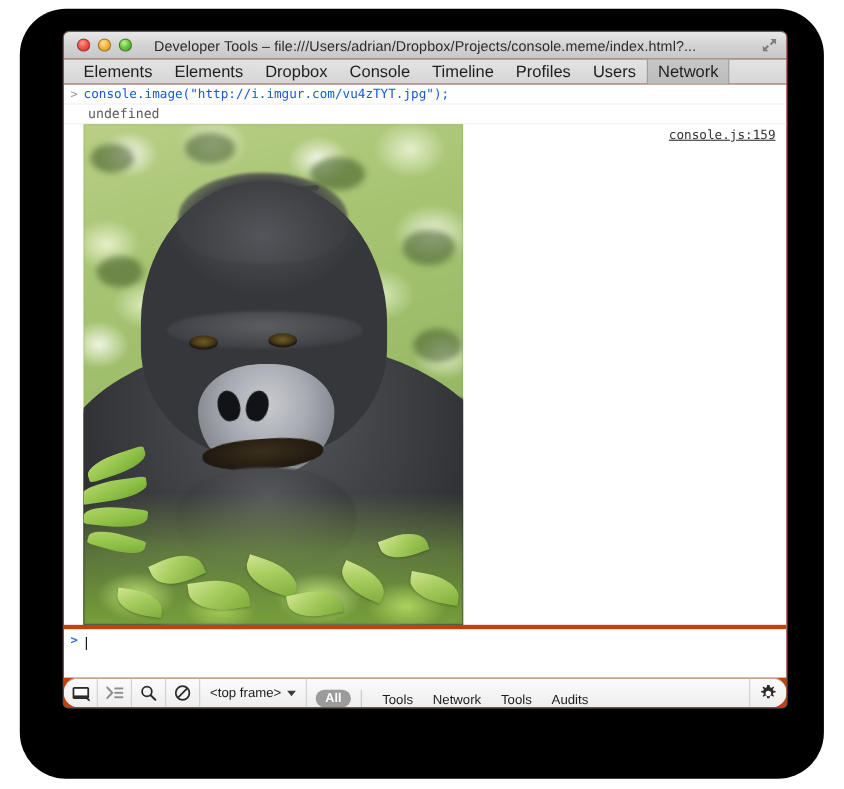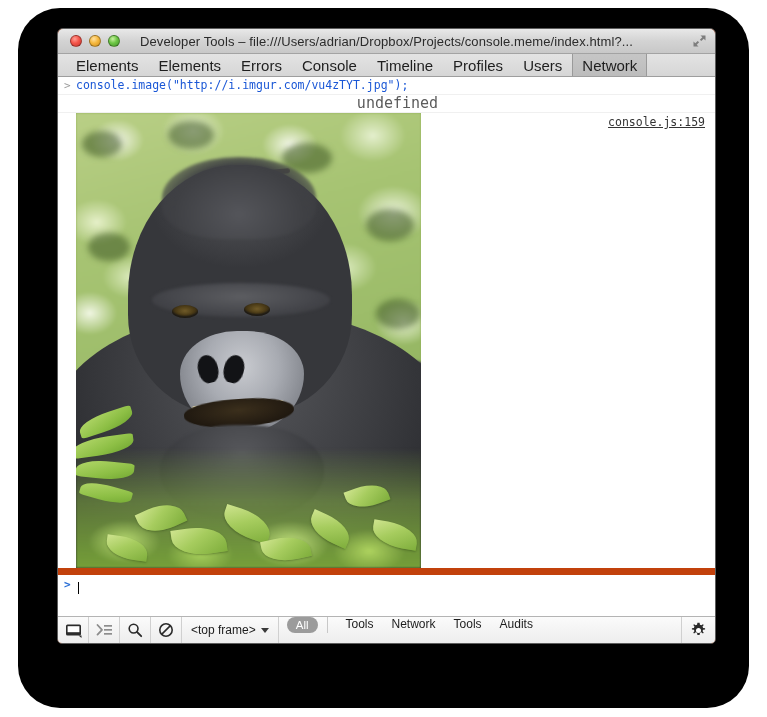--- a/index.html
+++ b/index.html
@@ -145,29 +145,28 @@
     color: #9a9a9a;
     font-family: "DejaVu Sans Mono", "Liberation Mono", monospace;
   }
   .cmd-text {
     font-size: 11.5px;
     color: #1a57d6;
     line-height: 15px;
     white-space: pre;
   }
   .result-text {
-    font-size: 15px;
+    font-size: 12px;
     color: #5c5c5c;
     line-height: 15px;
     padding-left: 4px;
-    text-align: center;
   }
   .img-row {
     position: relative;
-    border-bottom: 7px solid #c2410c;
+    border-bottom: 4px solid #c2410c;
     padding: 0 0 0 18px;
   }
   .source-link {
     position: absolute;
     right: 10px;
     top: 2px;
     font-size: 11.5px;
     color: #333333;
     text-decoration: underline;
     font-family: "DejaVu Sans Mono", "Liberation Mono", monospace;
@@ -200,22 +199,23 @@
     margin-left: 2px;
   }
 
   
   .toolbar {
     flex: 0 0 27px;
     height: 27px;
     background: linear-gradient(to bottom, #fbfbfb 0%, #ededed 100%);
     border-top: 1px solid #b4b4b4;
     display: flex;
-    align-items: flex-start;
+    align-items: flex-end;
     box-sizing: border-box;
+    border-radius: 13px;
   }
   .tb-btn {
     width: 31px;
     height: 26px;
     display: flex;
     align-items: center;
     justify-content: center;
     border-right: 1px solid #d0d0d0;
     box-sizing: border-box;
   }
@@ -235,21 +235,21 @@
     width: 0; height: 0;
     border-left: 4px solid transparent;
     border-right: 4px solid transparent;
     border-top: 5px solid #3a3a3a;
   }
   .pill {
     margin-left: 8px;
     background: #9b9b9b;
     color: #ffffff;
     font-size: 11.5px;
-    font-weight: normal;
+    font-weight: bold;
     border-radius: 9px;
     padding: 2px 9px;
     line-height: 12px;
   }
   .divider {
     width: 1px;
     height: 16px;
     background: #c8c8c8;
     margin: 0 9px;
   }
@@ -452,21 +452,21 @@
       <svg width="17" height="16" viewBox="0 0 17 16">
         <path d="M9.5 2.5 h5 v5 l-1.8-1.8 -2.4 2.4 -1.4-1.4 2.4-2.4 z" fill="#7d7d7d"></path>
         <path d="M7.5 13.5 h-5 v-5 l1.8 1.8 2.4-2.4 1.4 1.4 -2.4 2.4 z" fill="#7d7d7d"></path>
       </svg>
     </div>
   </div>
 
   <div class="tabbar">
     <div class="tab">Elements</div>
     <div class="tab">Elements</div>
-    <div class="tab">Errors</div>
+    <div class="tab">Dropbox</div>
     <div class="tab">Console</div>
     <div class="tab">Timeline</div>
     <div class="tab">Profiles</div>
     <div class="tab">Users</div>
     <div class="tab selected">Network</div>
   </div>
 
   <div class="console">
 
     <div class="row">

